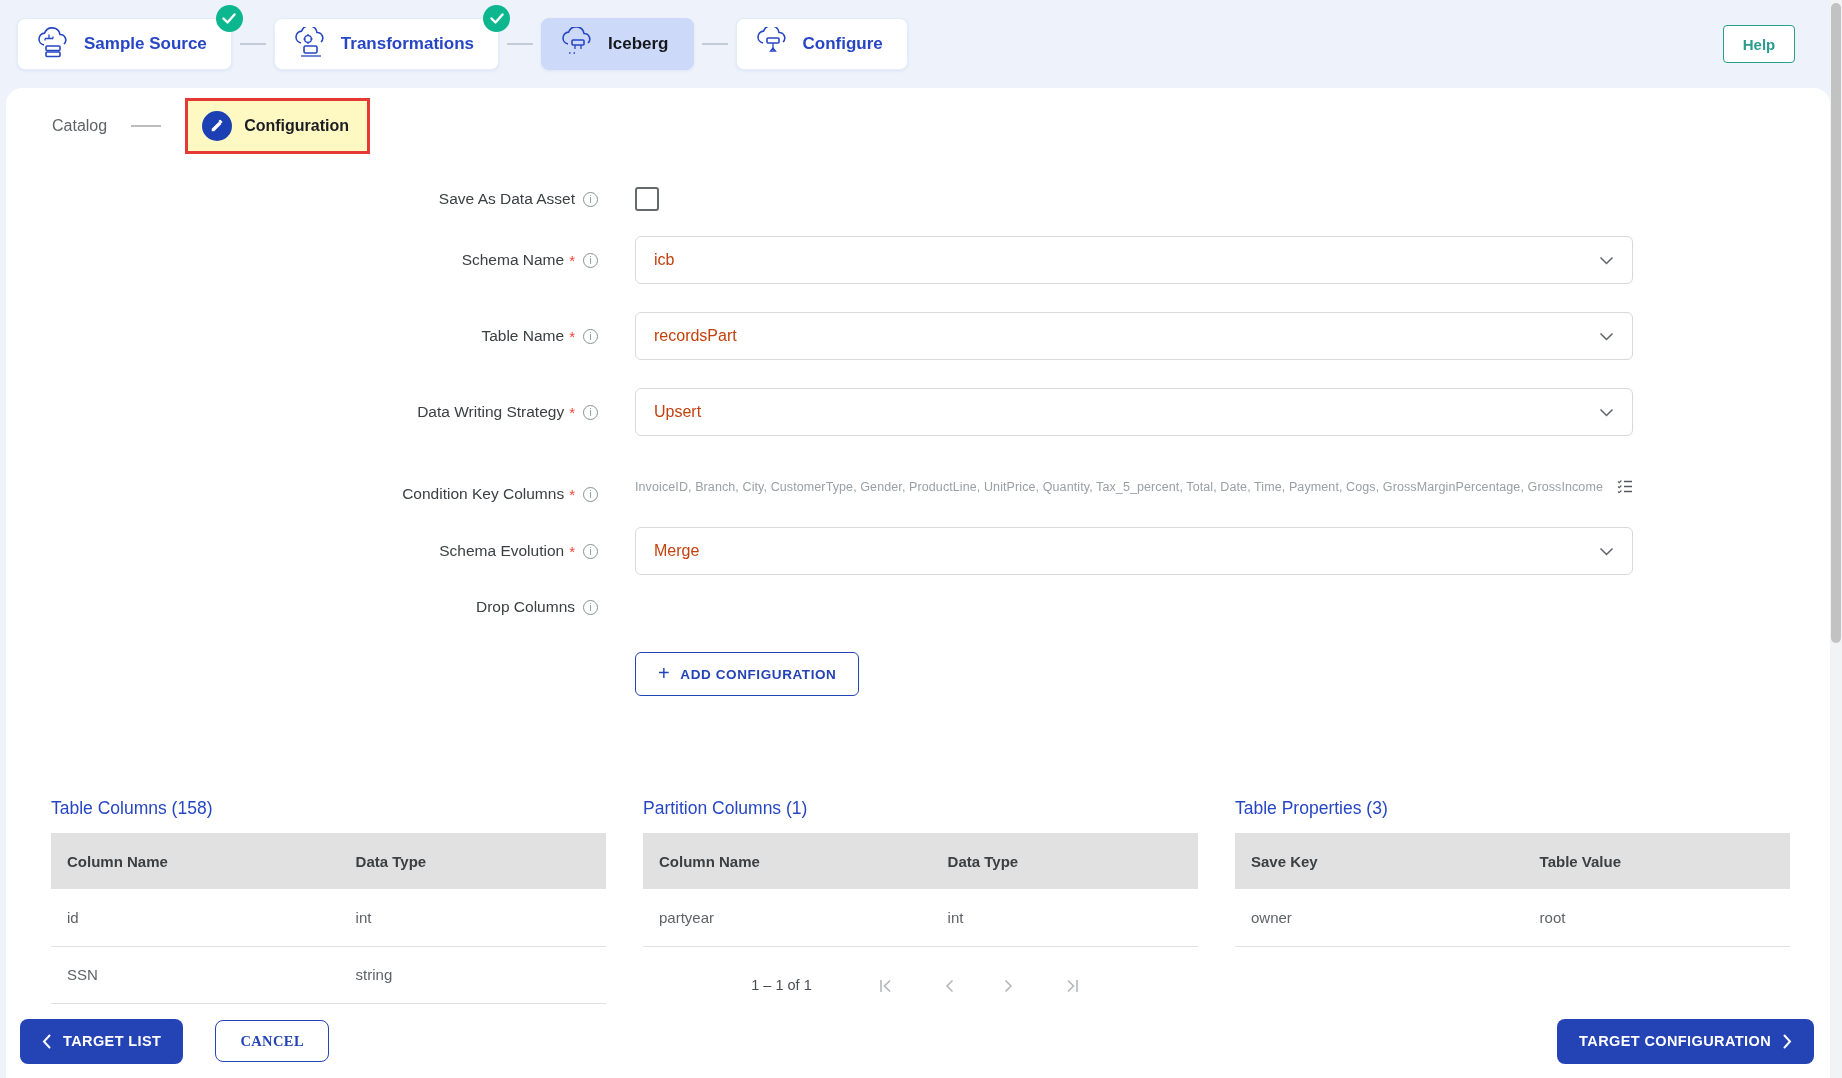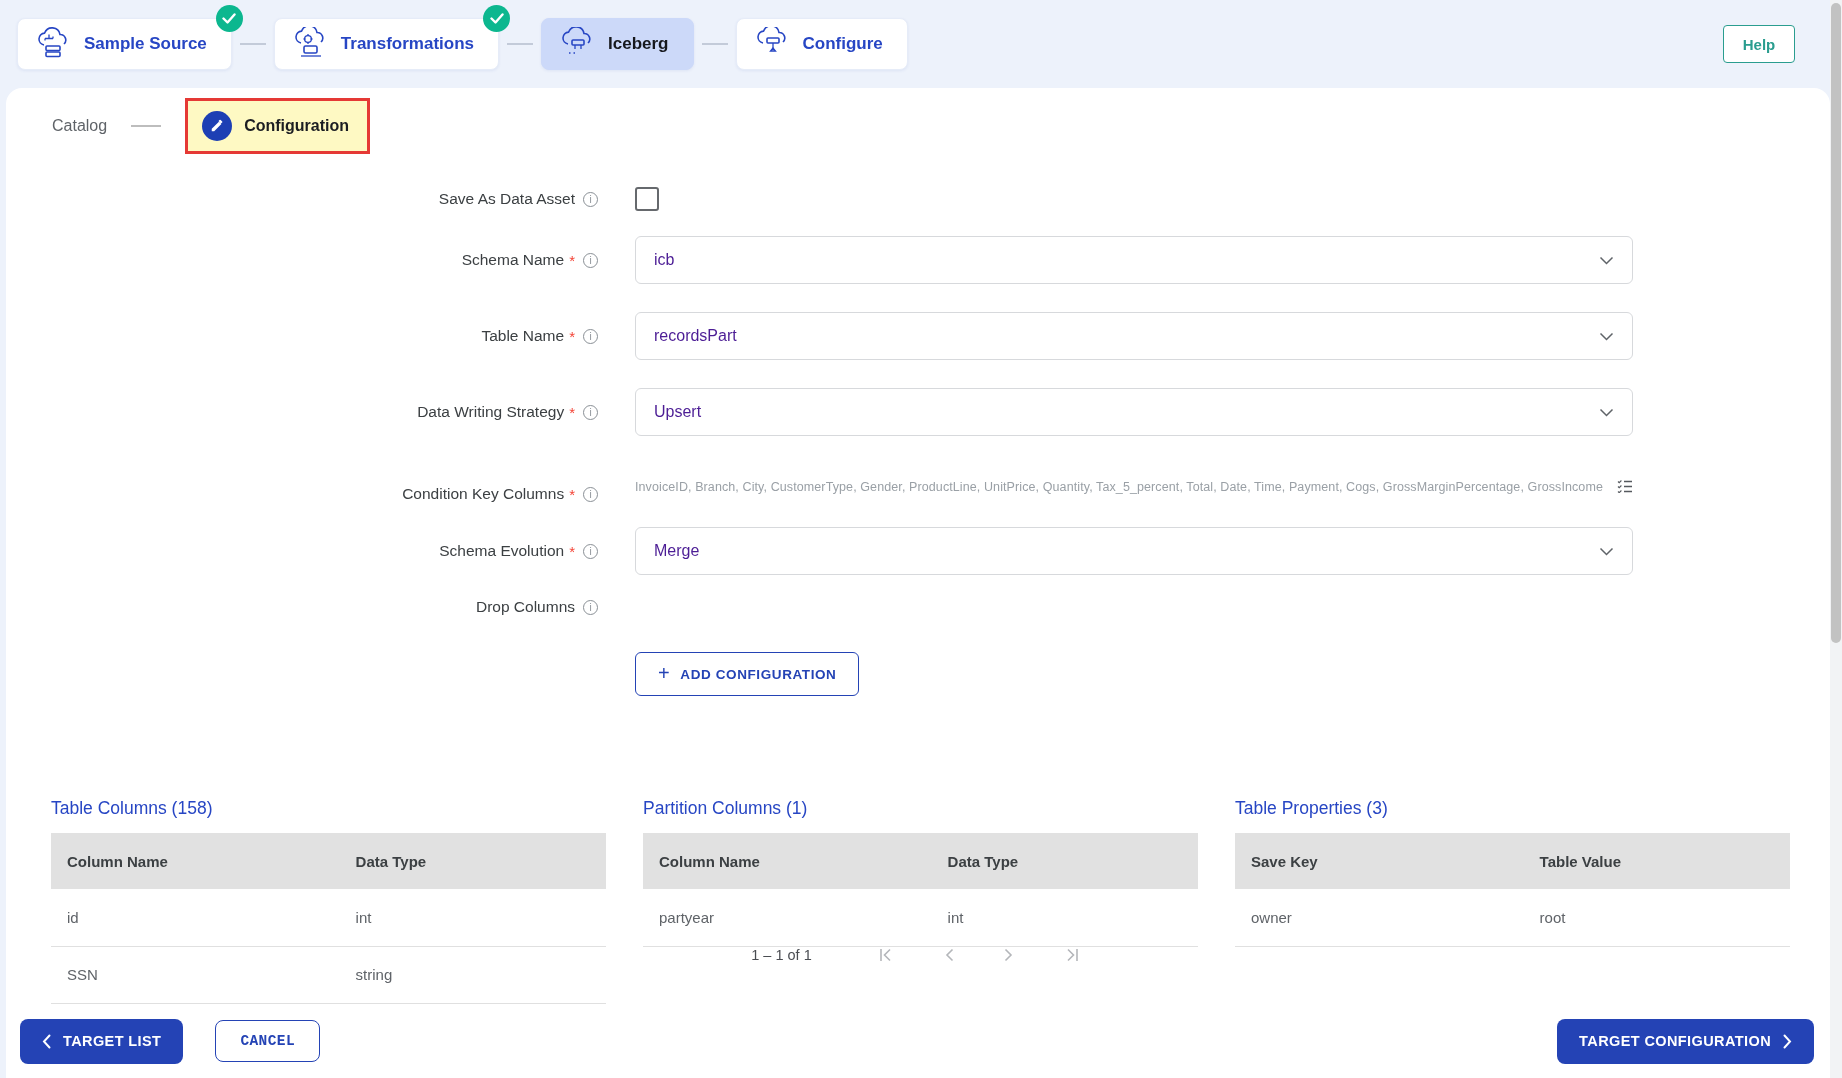--- a/index.html
+++ b/index.html
@@ -80,21 +80,21 @@
     width:24px; height:24px; border:2px solid #66696d; border-radius:3px; background:#fff; cursor:pointer;
   }
   .checkbox.checked {
     background:#27b2a2; border-color:#27b2a2;
     display:flex; align-items:center; justify-content:center;
   }
   .select {
     height:48px; border:1px solid #d7d9dc; border-radius:6px; background:#fff;
     display:flex; align-items:center; padding:0 18px; cursor:pointer;
   }
-  .select-value { font-size:16px; color:#4c1d95; flex:1; }
+  .select-value { font-size:16px; color:#c2410c; flex:1; }
   .chevron-down { flex:none; }
   .row-condition { margin-bottom:24px; }
   .row-condition .form-field { position:relative; }
   .cond-list {
     margin-top:7px; display:flex; align-items:center;
     font-size:12.5px; color:#9aa0a6; letter-spacing:0.1px;
   }
   .cond-list-text { flex:1; white-space:nowrap; overflow:hidden; }
   .cond-list-icon { flex:none; margin-left:14px; cursor:pointer; }
   .row-evolution { margin-bottom:20px; }
@@ -113,41 +113,41 @@
   
   .tables { position:absolute; top:706px; left:45px; width:1740px; height:218px; display:flex; gap:37px; overflow:hidden; }
   .tbl-col { width:555px; flex:none; }
   .tbl-title { font-size:17.5px; font-weight:500; color:#2746c4; margin:4px 0 14px 0; }
   table { width:100%; border-collapse:collapse; }
   thead tr { background:#e1e1e1; }
   th { text-align:left; font-size:15px; font-weight:700; color:#3c4043; height:56px; padding:0 0 0 16px; }
   td { font-size:15px; color:#5f6368; height:57px; padding:0 0 0 16px; border-bottom:1px solid #e0e0e0; }
   .col-a { width:52%; } .col-b { width:48%; }
   .pagination {
-    display:flex; align-items:center; justify-content:center; gap:30px;
+    margin-top:30px; display:flex; align-items:flex-end; justify-content:center; gap:30px;
   }
   .page-info { font-size:14.5px; color:#4a4d52; margin-right:26px; }
   .page-btn { cursor:pointer; display:flex; align-items:center; padding:0 10px; }
 
   
   .footer {
     position:absolute; left:6px; bottom:0; width:1824px; height:66px;
     background:#fff; display:flex; align-items:center; padding:0 22px 8px 8px;
   }
   .btn-primary {
     height:45px; background:#2443b5; color:#fff; border:none; border-radius:8px;
     font-size:14.5px; font-weight:700; letter-spacing:0.4px;
     display:flex; align-items:center; gap:12px; padding:0 22px; cursor:pointer;
     font-family:"Liberation Sans", sans-serif;
   }
   .btn-outline {
     height:42px; background:#fff; color:#2443b5; border:1.5px solid #2443b5; border-radius:8px;
     font-size:14.5px; font-weight:700; letter-spacing:0.4px;
     display:flex; align-items:center; padding:0 24px; margin-left:32px; cursor:pointer;
-    font-family:Liberation Mono, monospace;
+    font-family:Liberation Serif, serif;
   }
   .spacer { flex:1; }
 
   
   .scrollbar-track { position:absolute; right:0; top:0; width:12px; height:1078px; background:#f2f3f5; }
   .scrollbar-thumb { position:absolute; right:1px; top:3px; width:10px; height:640px; background:#c2c2c2; border-radius:6px; }
 </style>
 </head>
 <body>
 

